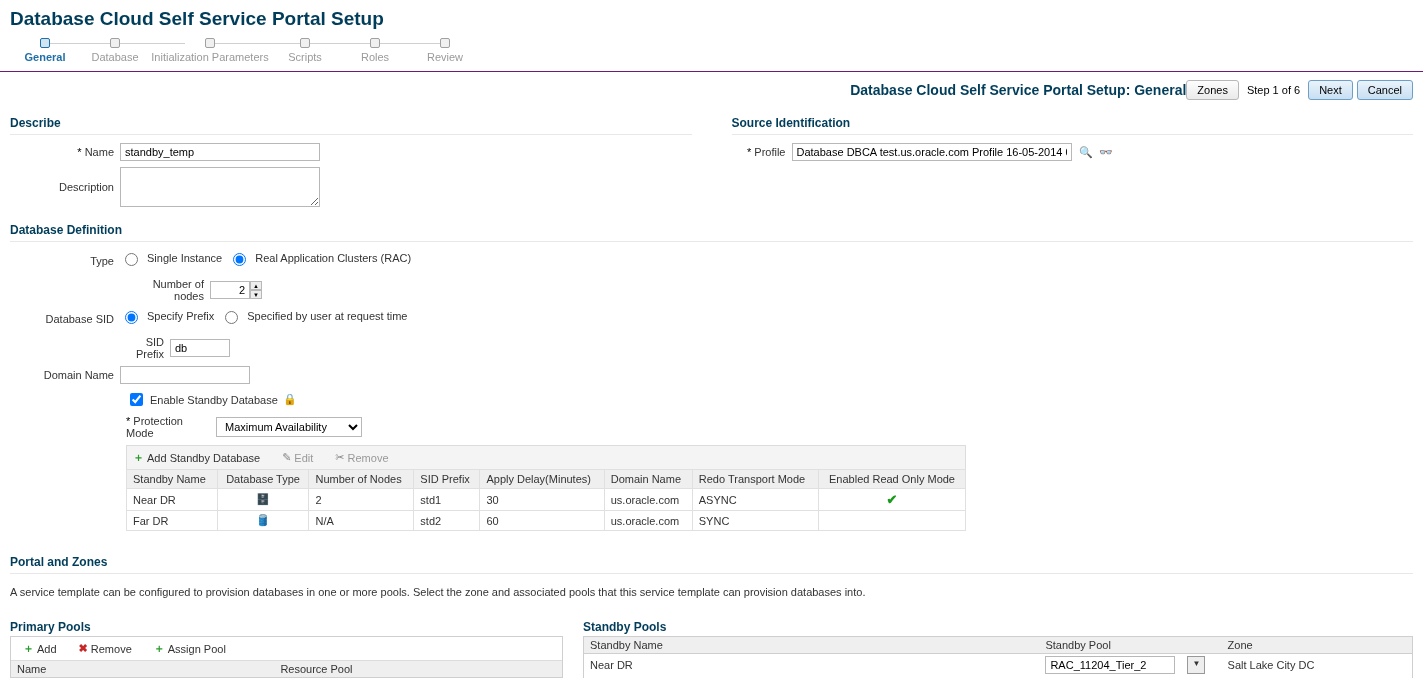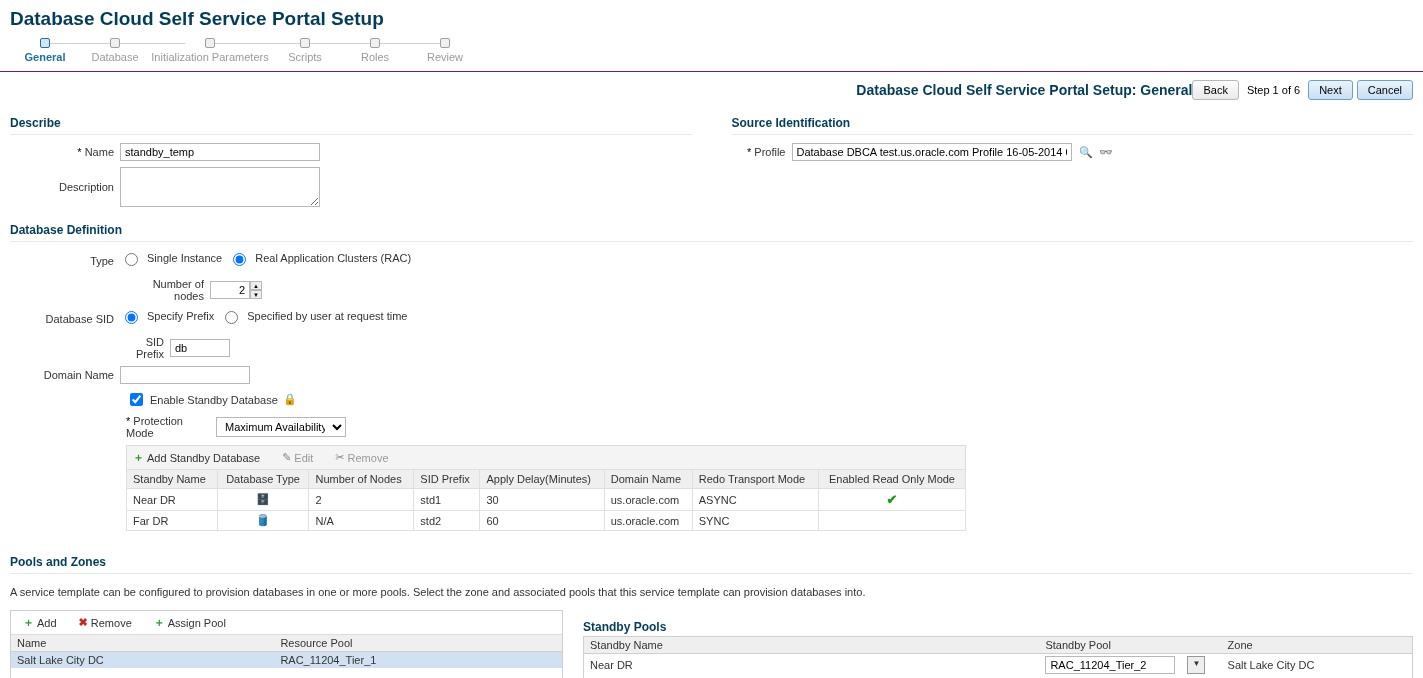--- a/index.html
+++ b/index.html
@@ -169,21 +169,21 @@
     </div>
   <div class="train-step">
       <div class="node"></div>
       <span>Review</span>
     </div>
 </div>
 
 <div class="toolbar-row">
   <div class="section-title">Database Cloud Self Service Portal Setup: General</div>
   <div class="nav-buttons">
-    <button class="btn">Back</button>
+    <button class="btn">Zones</button>
     <span class="step-ind">Step 1 of 6</span>
     <button class="btn primary">Next</button>
     <button class="btn primary">Cancel</button>
   </div>
 </div>
 
 <div class="content">
 
   <div class="two-col">
     <div>
@@ -252,21 +252,21 @@
   </div>
 
   <div class="form-row indent-block" style="margin-left:116px;">
     <input type="checkbox" checked="" style="">
     <span style="margin-left:4px">Enable Standby Database</span>
     <span style="margin-left:6px">🔒</span>
   </div>
 
   <div class="form-row indent-block" style="margin-left:116px;">
     <label class="req" style="width:90px;text-align:left">Protection Mode</label>
-    <select style="width:130px">
+    <select style="width:146px">
       <option>Maximum Availability</option>
     </select>
   </div>
 
   <div style="margin-left:116px; max-width:840px;">
     <div class="tb-toolbar">
       <span class="tb-action">
           <span class="plus">＋</span>
           <span>Add Standby Database</span>
         </span>
@@ -310,25 +310,26 @@
             <td>std2</td>
             <td>60</td>
             <td>us.oracle.com</td>
             <td>SYNC</td>
             <td class="center"></td>
           </tr>
         </tbody>
     </table>
   </div>
 
-  <div class="subsection-title" style="margin-top:14px">Pools and Zones</div>
+  <div class="subsection-title" style="margin-top:14px">Portal and Zones</div>
   <div class="help-text">A service template can be configured to provision databases in one or more pools. Select the zone and associated pools that this service template can provision databases into.</div>
 
   <div class="pools-row">
     <div class="pool-panel">
+      <div class="subsection-title">Primary Pools</div>
       <div class="pool-frame">
         <div class="pool-toolbar">
           <span class="tb-action">
               <span class="plus">＋</span>
               <span>Add</span>
             </span>
           <span class="tb-action">
               <span class="xmark">✖</span>
               <span>Remove</span>
             </span>

